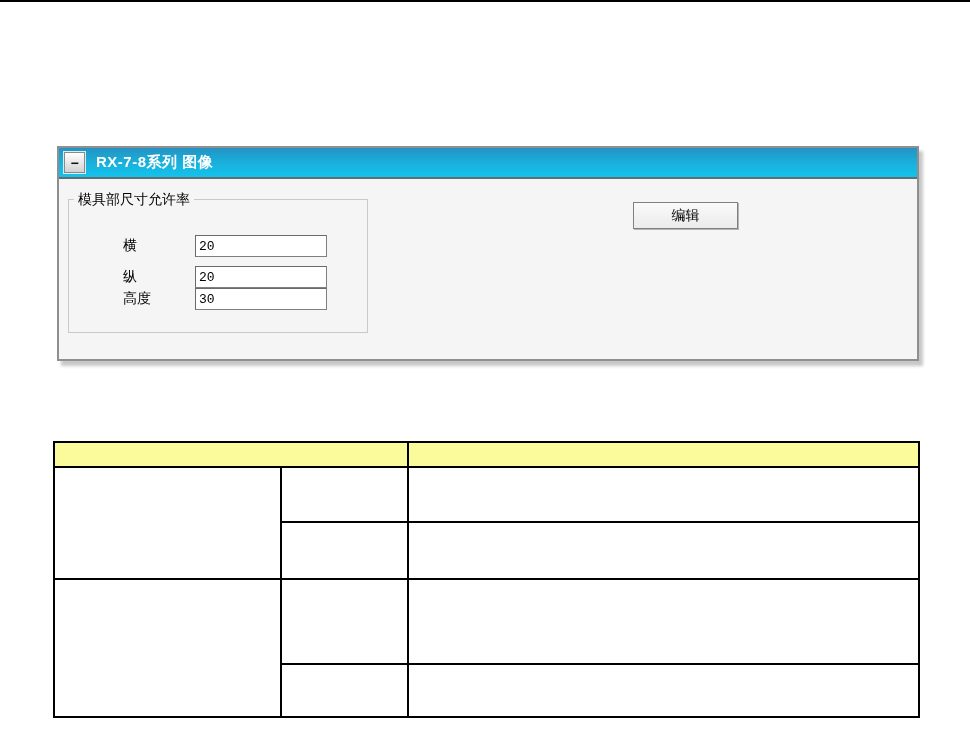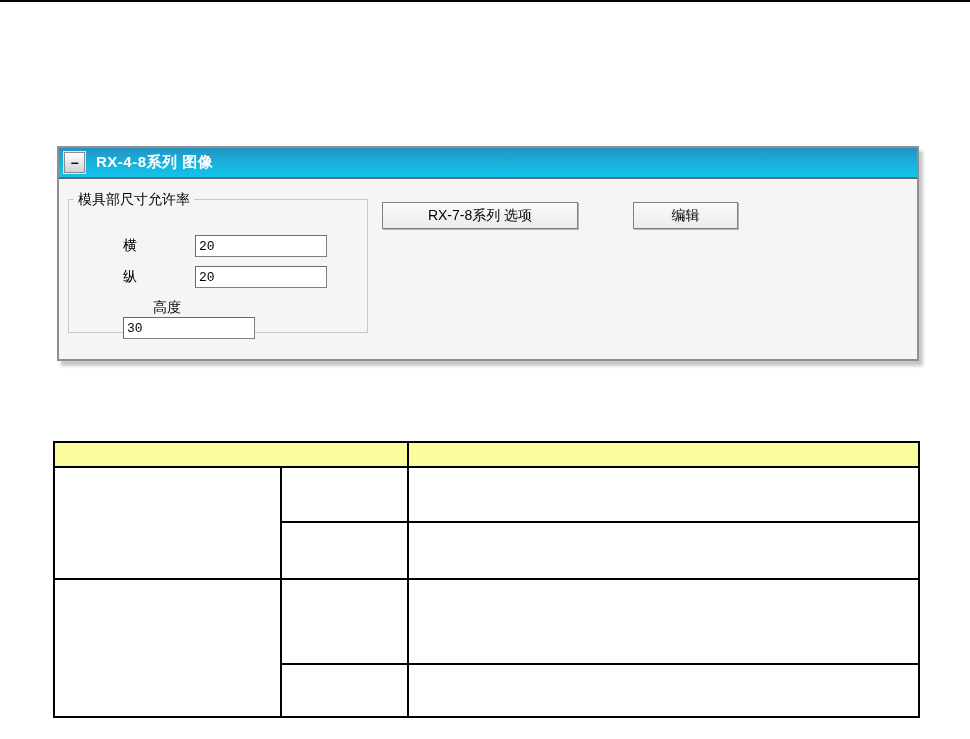--- a/index.html
+++ b/index.html
@@ -35,21 +35,21 @@
     position:absolute;left:9px;top:20px;width:298px;height:132px;
     border:1px solid #c9c9c9;
   }
   .groupbox-title{
     position:absolute;top:-9px;left:5px;background:#f5f5f5;padding:0 4px;
     font-size:14px;line-height:16px;
   }
   .frow{position:absolute;left:54px;display:flex;align-items:center;}
   .frow-1{top:35px;}
   .frow-2{top:66px;}
-  .frow-3{top:99px;flex-direction:column;}
+  .frow-3{top:88px;}
   .flabel{width:72px;font-size:14px;}
   .finput{
     width:124px;height:18px;border:1px solid #7f7f7f;border-top-color:#6a6a6a;border-left-color:#6a6a6a;
     background:#ffffff;font-family:Liberation Mono, monospace;font-size:13px;padding:1px 3px;outline:none;
   }
 
   
   .btn{
     position:absolute;height:27px;box-sizing:border-box;
     background:linear-gradient(180deg,#fafafa 0%,#ebebeb 100%);
@@ -77,21 +77,21 @@
 </style>
 </head>
 <body>
 
 <div class="screen">
   <div class="top-rule"></div>
 
   <div class="panel">
     <div class="titlebar">
       <div class="min-btn">−</div>
-      <div class="title-text">RX-4-8系列 图像</div>
+      <div class="title-text">RX-7-8系列 图像</div>
     </div>
 
     <div class="panel-body">
 
       <div class="groupbox">
         <div class="groupbox-title">模具部尺寸允许率</div>
 
         <div class="frow frow-1">
           <div class="flabel">横</div>
           <input class="finput" type="text" value="20" style="">
@@ -101,21 +101,20 @@
           <div class="flabel">纵</div>
           <input class="finput" type="text" value="20" style="">
         </div>
 
         <div class="frow frow-3">
           <div class="flabel">高度</div>
           <input class="finput" type="text" value="30" style="">
         </div>
       </div>
 
-      <button class="btn btn-options">RX-7-8系列 选项</button>
       <button class="btn btn-edit">编辑</button>
     </div>
   </div>
 
   <table class="grid">
     <colgroup>
       <col style="width:227px">
       <col style="width:127px">
       <col style="width:511px">
     </colgroup>

